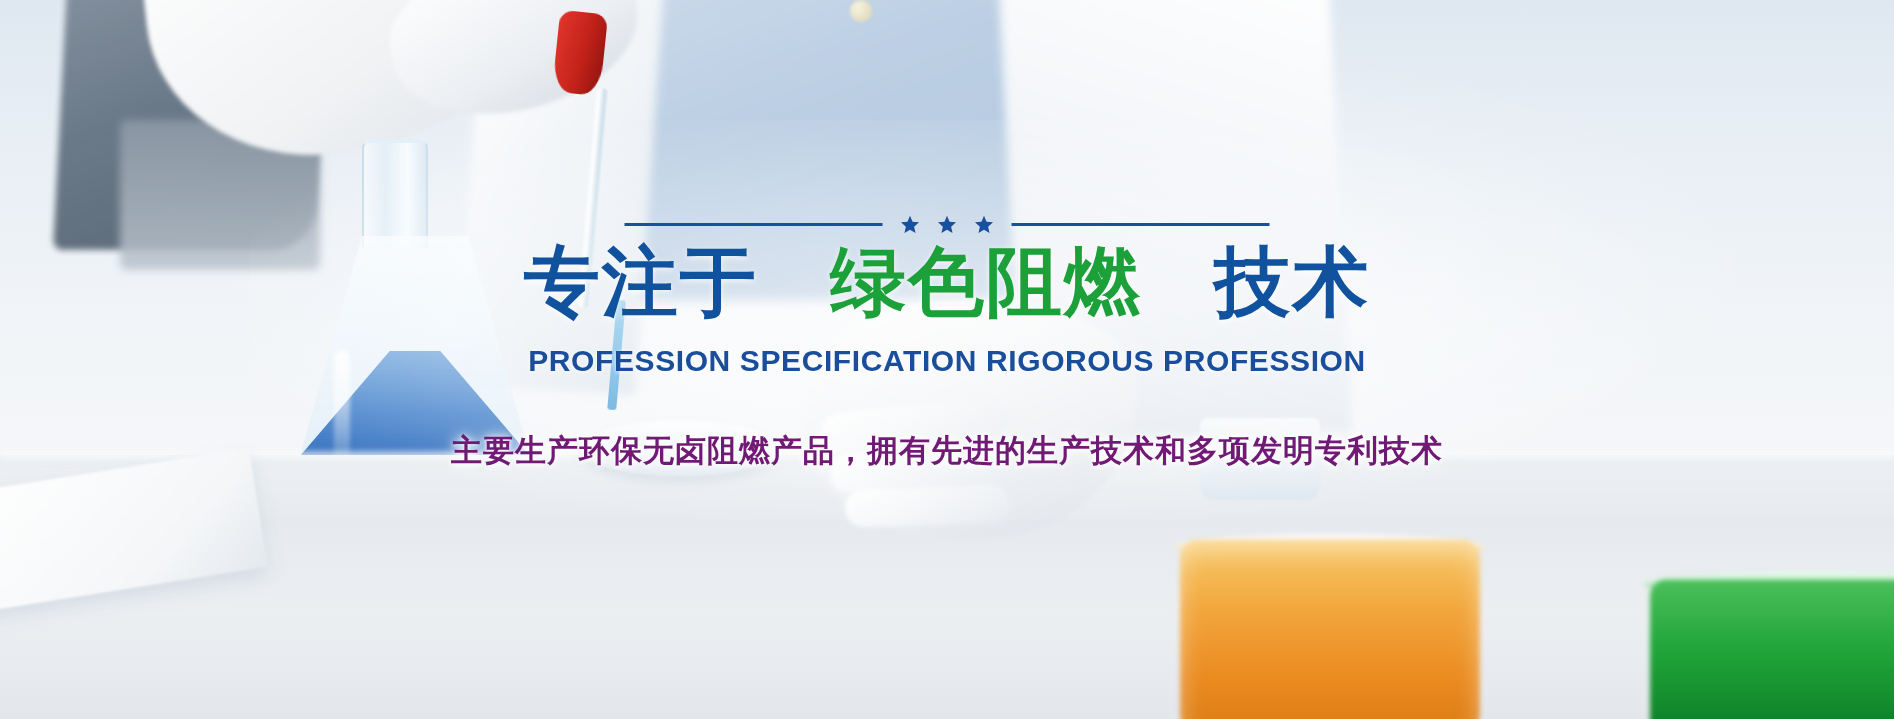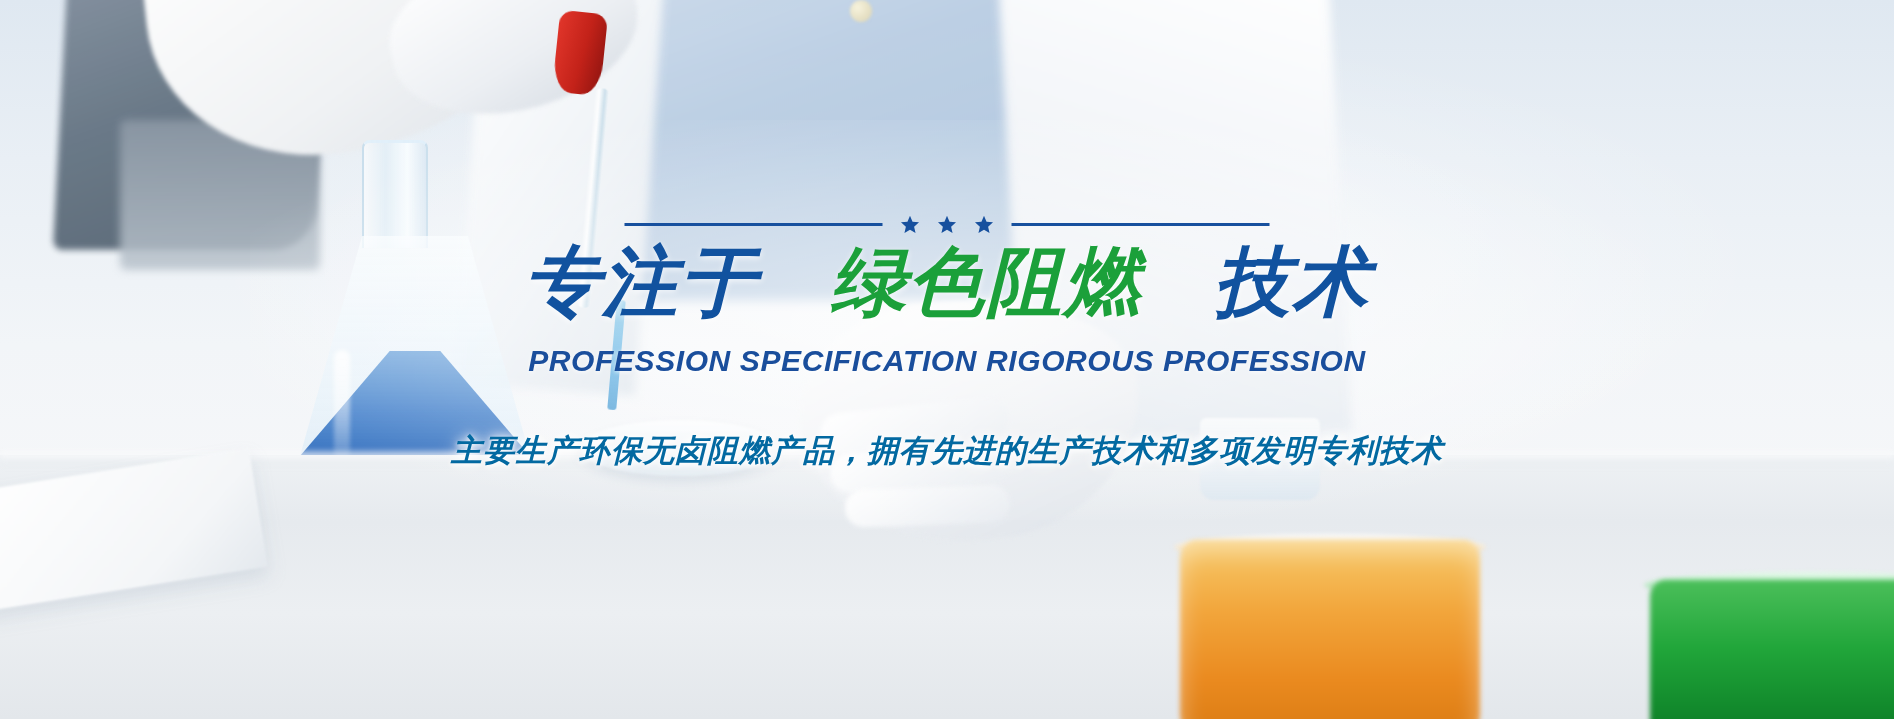--- a/index.html
+++ b/index.html
@@ -10,21 +10,20 @@
   body {
     font-family: "Liberation Sans", "DejaVu Sans", sans-serif;
   }
 
   .banner {
     position: relative;
     width: 1894px;
     height: 719px;
     overflow: hidden;
     background: #eef3f8;
-    font-style: italic;
   }
 
   
   .bg {
     position: absolute;
     inset: 0;
     background:
       
       radial-gradient(ellipse 60% 50% at 52% 38%, rgba(255,255,255,0.55) 0%, rgba(255,255,255,0.0) 70%),
       linear-gradient(180deg, #dfe8f1 0%, #e9eff5 22%, #f2f5f8 48%, #f6f7f9 70%, #f0f2f4 100%);
@@ -337,21 +336,21 @@
     text-shadow: 0 1px 4px rgba(255,255,255,.8);
   }
 
   .desc-cn {
     position: absolute;
     left: 0; top: 430px;
     width: 100%;
     font-size: 31px;
     font-weight: 700;
     letter-spacing: 1px;
-    color: #0369a1;
+    color: #701a75;
     text-shadow: 0 0 10px rgba(255,255,255,.95), 0 0 20px rgba(255,255,255,.8), 0 2px 4px rgba(255,255,255,.9);
   }
 </style>
 </head>
 <body>
 
 <div class="banner">
 
   <div class="bg">
     <div class="bg-equip"></div>

